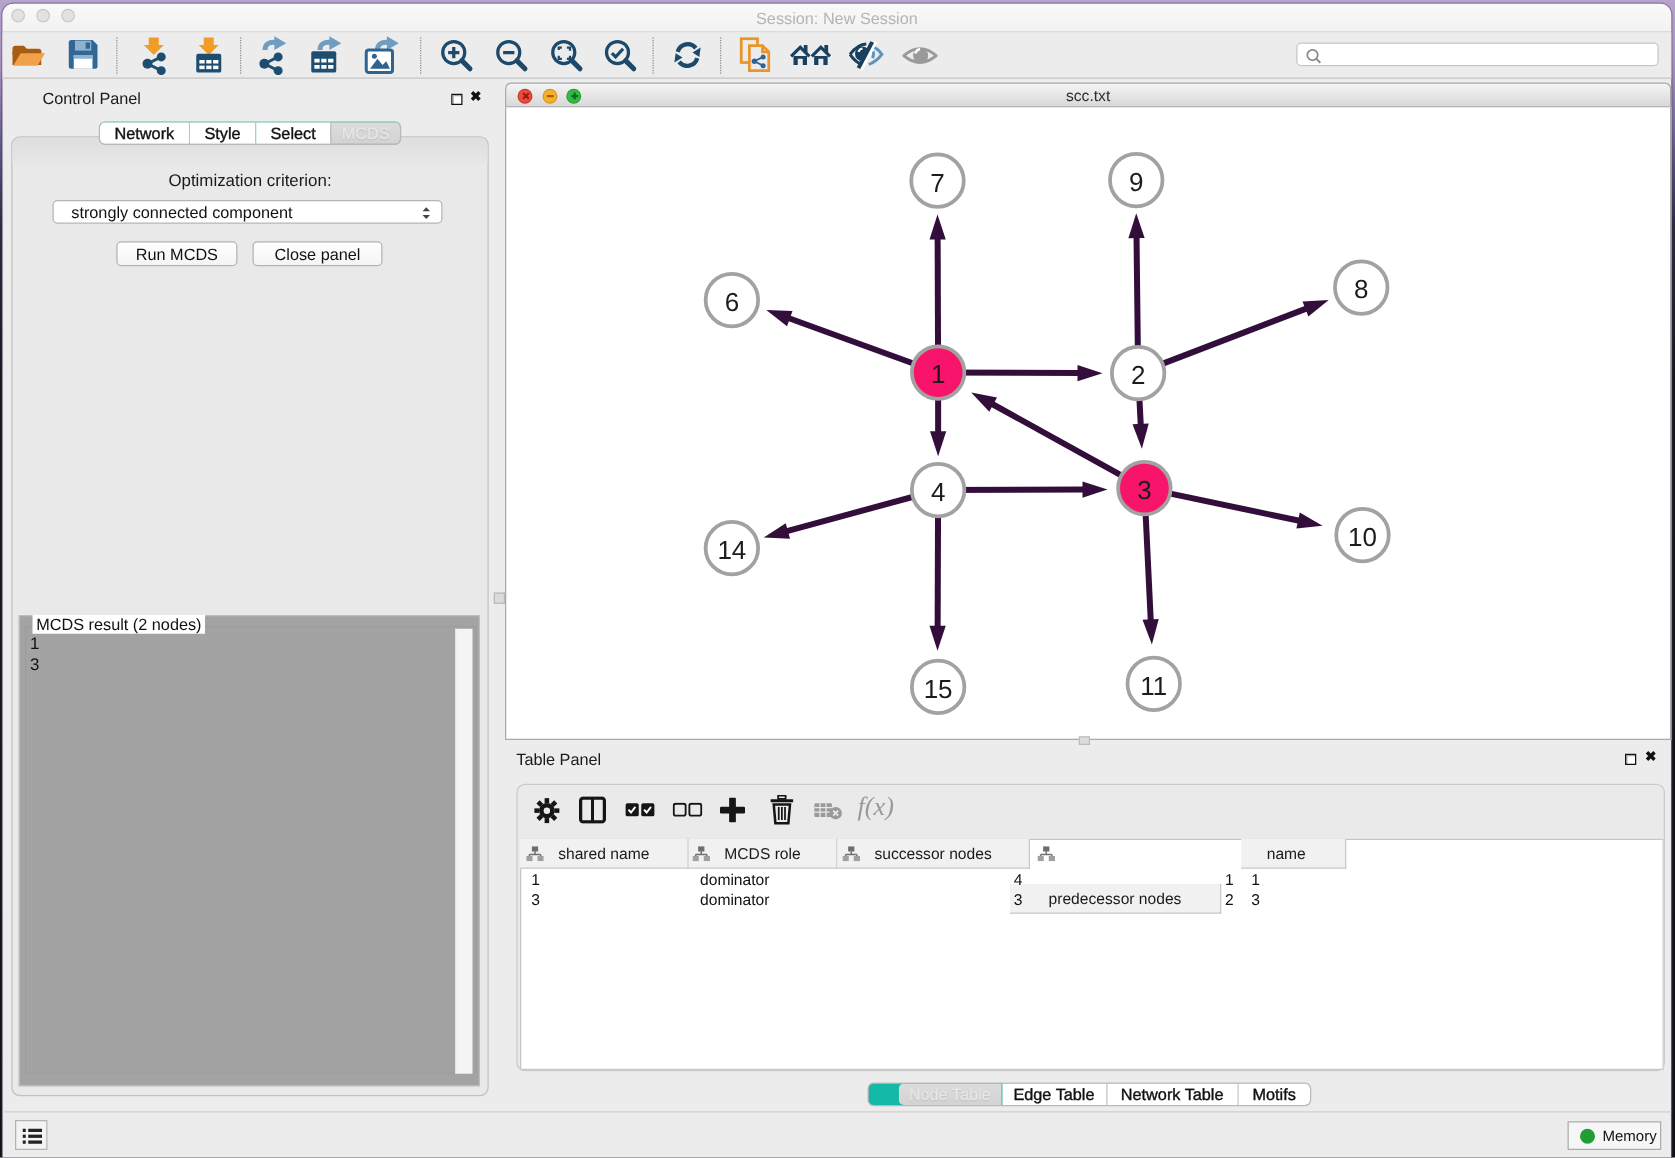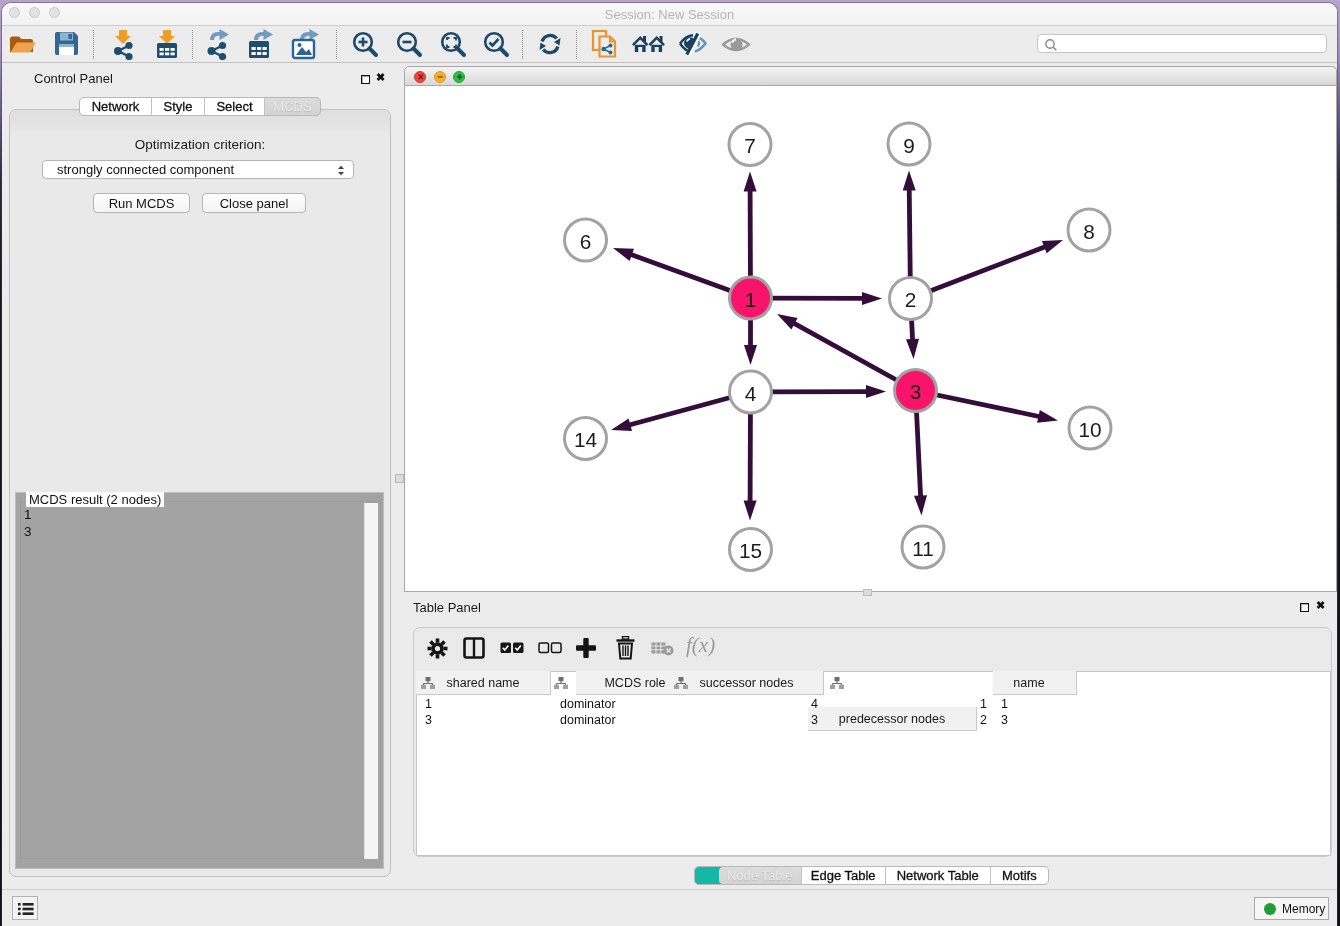--- a/index.html
+++ b/index.html
@@ -265,20 +265,21 @@
 <div id="net-titlebar">
   <div class="light" style="left:9px;background:#ee493d;border:1px solid #ce3a2c;"></div>
   <div class="light" style="left:28.5px;background:#f6b02e;border:1px solid #dd9522;"></div>
   <div class="light" style="left:48px;background:#34ba45;border:1px solid #27a335;"></div>
   <svg class="abs" style="left:11.5px;top:6px;" width="52" height="8" viewBox="0 0 52 8">
     <path d="M1.5 1.5 L6 6 M6 1.5 L1.5 6" stroke="#8d1d10" stroke-width="1.6"></path>
     <line x1="20.5" y1="3.8" x2="26" y2="3.8" stroke="#9a6607" stroke-width="1.8"></line>
     <line x1="40" y1="3.8" x2="45.5" y2="3.8" stroke="#0e6a1c" stroke-width="1.8"></line>
         <line x1="42.7" y1="1" x2="42.7" y2="6.6" stroke="#0e6a1c" stroke-width="1.8"></line>
   </svg>
+  <div id="net-title">scc.txt</div>
 </div>
 <div id="net-canvas"></div>
 <svg id="graph" width="931" height="505" viewBox="0 0 931 505">
 <line x1="345.5" y1="212" x2="345.1" y2="102.5"></line>
 <line x1="345.5" y1="212" x2="224.0" y2="167.8"></line>
 <line x1="345.5" y1="212" x2="460.0" y2="212.4"></line>
 <line x1="345.5" y1="212" x2="345.5" y2="262.0"></line>
 <line x1="505.5" y1="212.5" x2="504.2" y2="101.5"></line>
 <line x1="505.5" y1="212.5" x2="642.1" y2="160.1"></line>
 <line x1="505.5" y1="212.5" x2="507.7" y2="256.0"></line>
@@ -397,21 +398,21 @@
  <circle cx="17.5" cy="9.5" r="5" fill="#9a9a9a"></circle>
  <path d="M15.5 7.5 l4 4 M19.5 7.5 l-4 4" stroke="#eaeaea" stroke-width="1.4"></path>
 </svg>
 
 <div class="abs" style="left:686px;top:633px;font-family:'Liberation Serif',serif;font-style:italic;font-size:21px;color:#9a9a9a;">f(x)</div>
 </div>
 <div id="tbl"></div>
 <div class="hcell" style="left:416px;width:135px;">
       <div class="hlabel">shared name</div>
     </div>
-<div class="hcell" style="left:576px;width:119px;text-decoration:underline;">
+<div class="hcell" style="left:551px;width:119px;text-decoration:underline;">
       <div class="hlabel">MCDS role</div>
     </div>
 <div class="hcell" style="left:670px;width:154px;">
       <div class="hlabel">successor nodes</div>
     </div>
 <div class="hcell" style="left:808px;width:169px;margin-top:36px;">
       <div class="hlabel">predecessor nodes</div>
     </div>
 <div class="hcell" style="left:993px;width:84px;">
       <div class="hlabel" style="padding-right:11px;box-sizing:border-box;">name</div>

